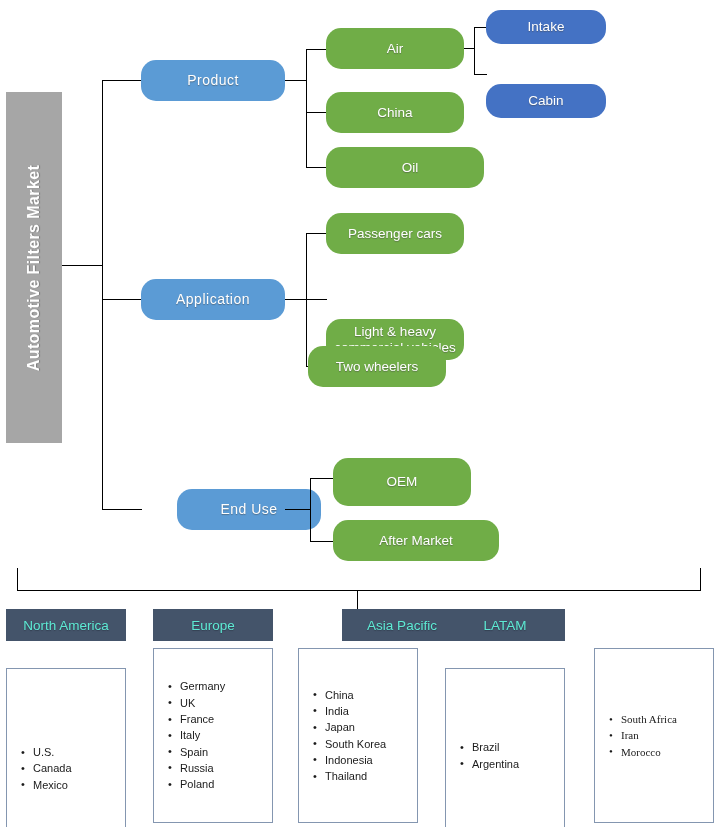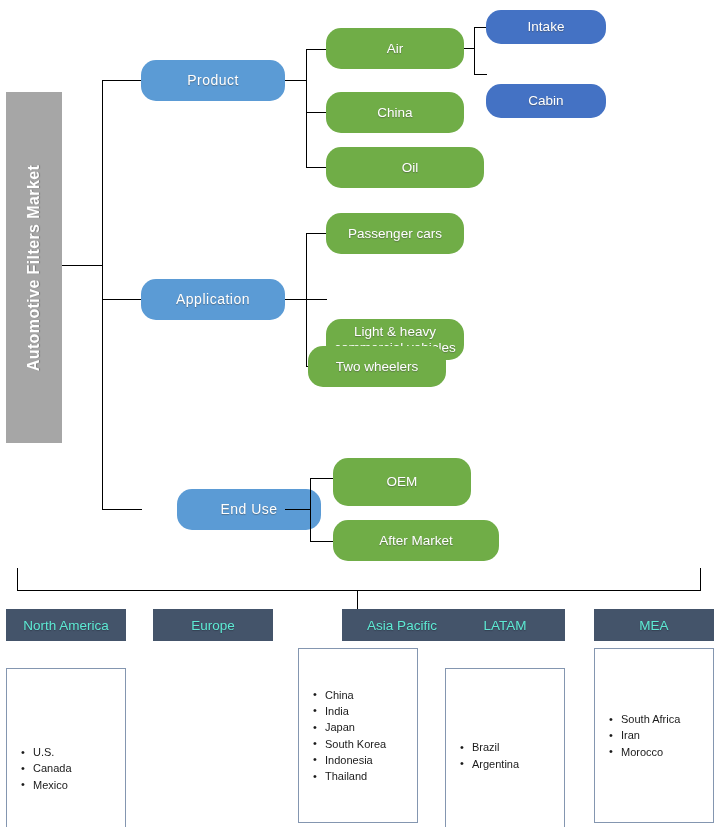--- a/index.html
+++ b/index.html
@@ -205,20 +205,31 @@
     <ul>
       <li>U.S.</li>
       <li>Canada</li>
       <li>Mexico</li>
     </ul>
   </div>
 
   <div class="abs region-head" style="left:153px; top:609px; width:120px; height:32px;">
     <span>Europe</span>
   </div>
+  <div class="abs region-body" style="left:153px; top:648px; width:120px; height:175px;">
+    <ul>
+      <li>Germany</li>
+      <li>UK</li>
+      <li>France</li>
+      <li>Italy</li>
+      <li>Spain</li>
+      <li>Russia</li>
+      <li>Poland</li>
+    </ul>
+  </div>
 
   <div class="abs region-head" style="left:298px; top:609px; width:120px; height:32px;margin-left:44px;">
     <span>Asia Pacific</span>
   </div>
   <div class="abs region-body" style="left:298px; top:648px; width:120px; height:175px;">
     <ul>
       <li>China</li>
       <li>India</li>
       <li>Japan</li>
       <li>South Korea</li>
@@ -230,24 +241,21 @@
   <div class="abs region-head" style="left:445px; top:609px; width:120px; height:32px;">
     <span>LATAM</span>
   </div>
   <div class="abs region-body" style="left:445px; top:648px; width:120px; height:175px;margin-top:20px;">
     <ul>
       <li>Brazil</li>
       <li>Argentina</li>
     </ul>
   </div>
 
-  <div class="abs region-head" style="left:594px; top:609px; width:120px; height:32px;">
-    <span>MEA</span>
-  </div>
-  <div class="abs region-body" style="left:594px; top:648px; width:120px; height:175px;">
+  <div class="abs region-body" style="left:594px; top:648px; width:120px; height:175px;font-family:Liberation Serif, serif;">
     <ul>
       <li>South Africa</li>
       <li>Iran</li>
       <li>Morocco</li>
     </ul>
   </div>
 
 </div>
 
 </body></html>

